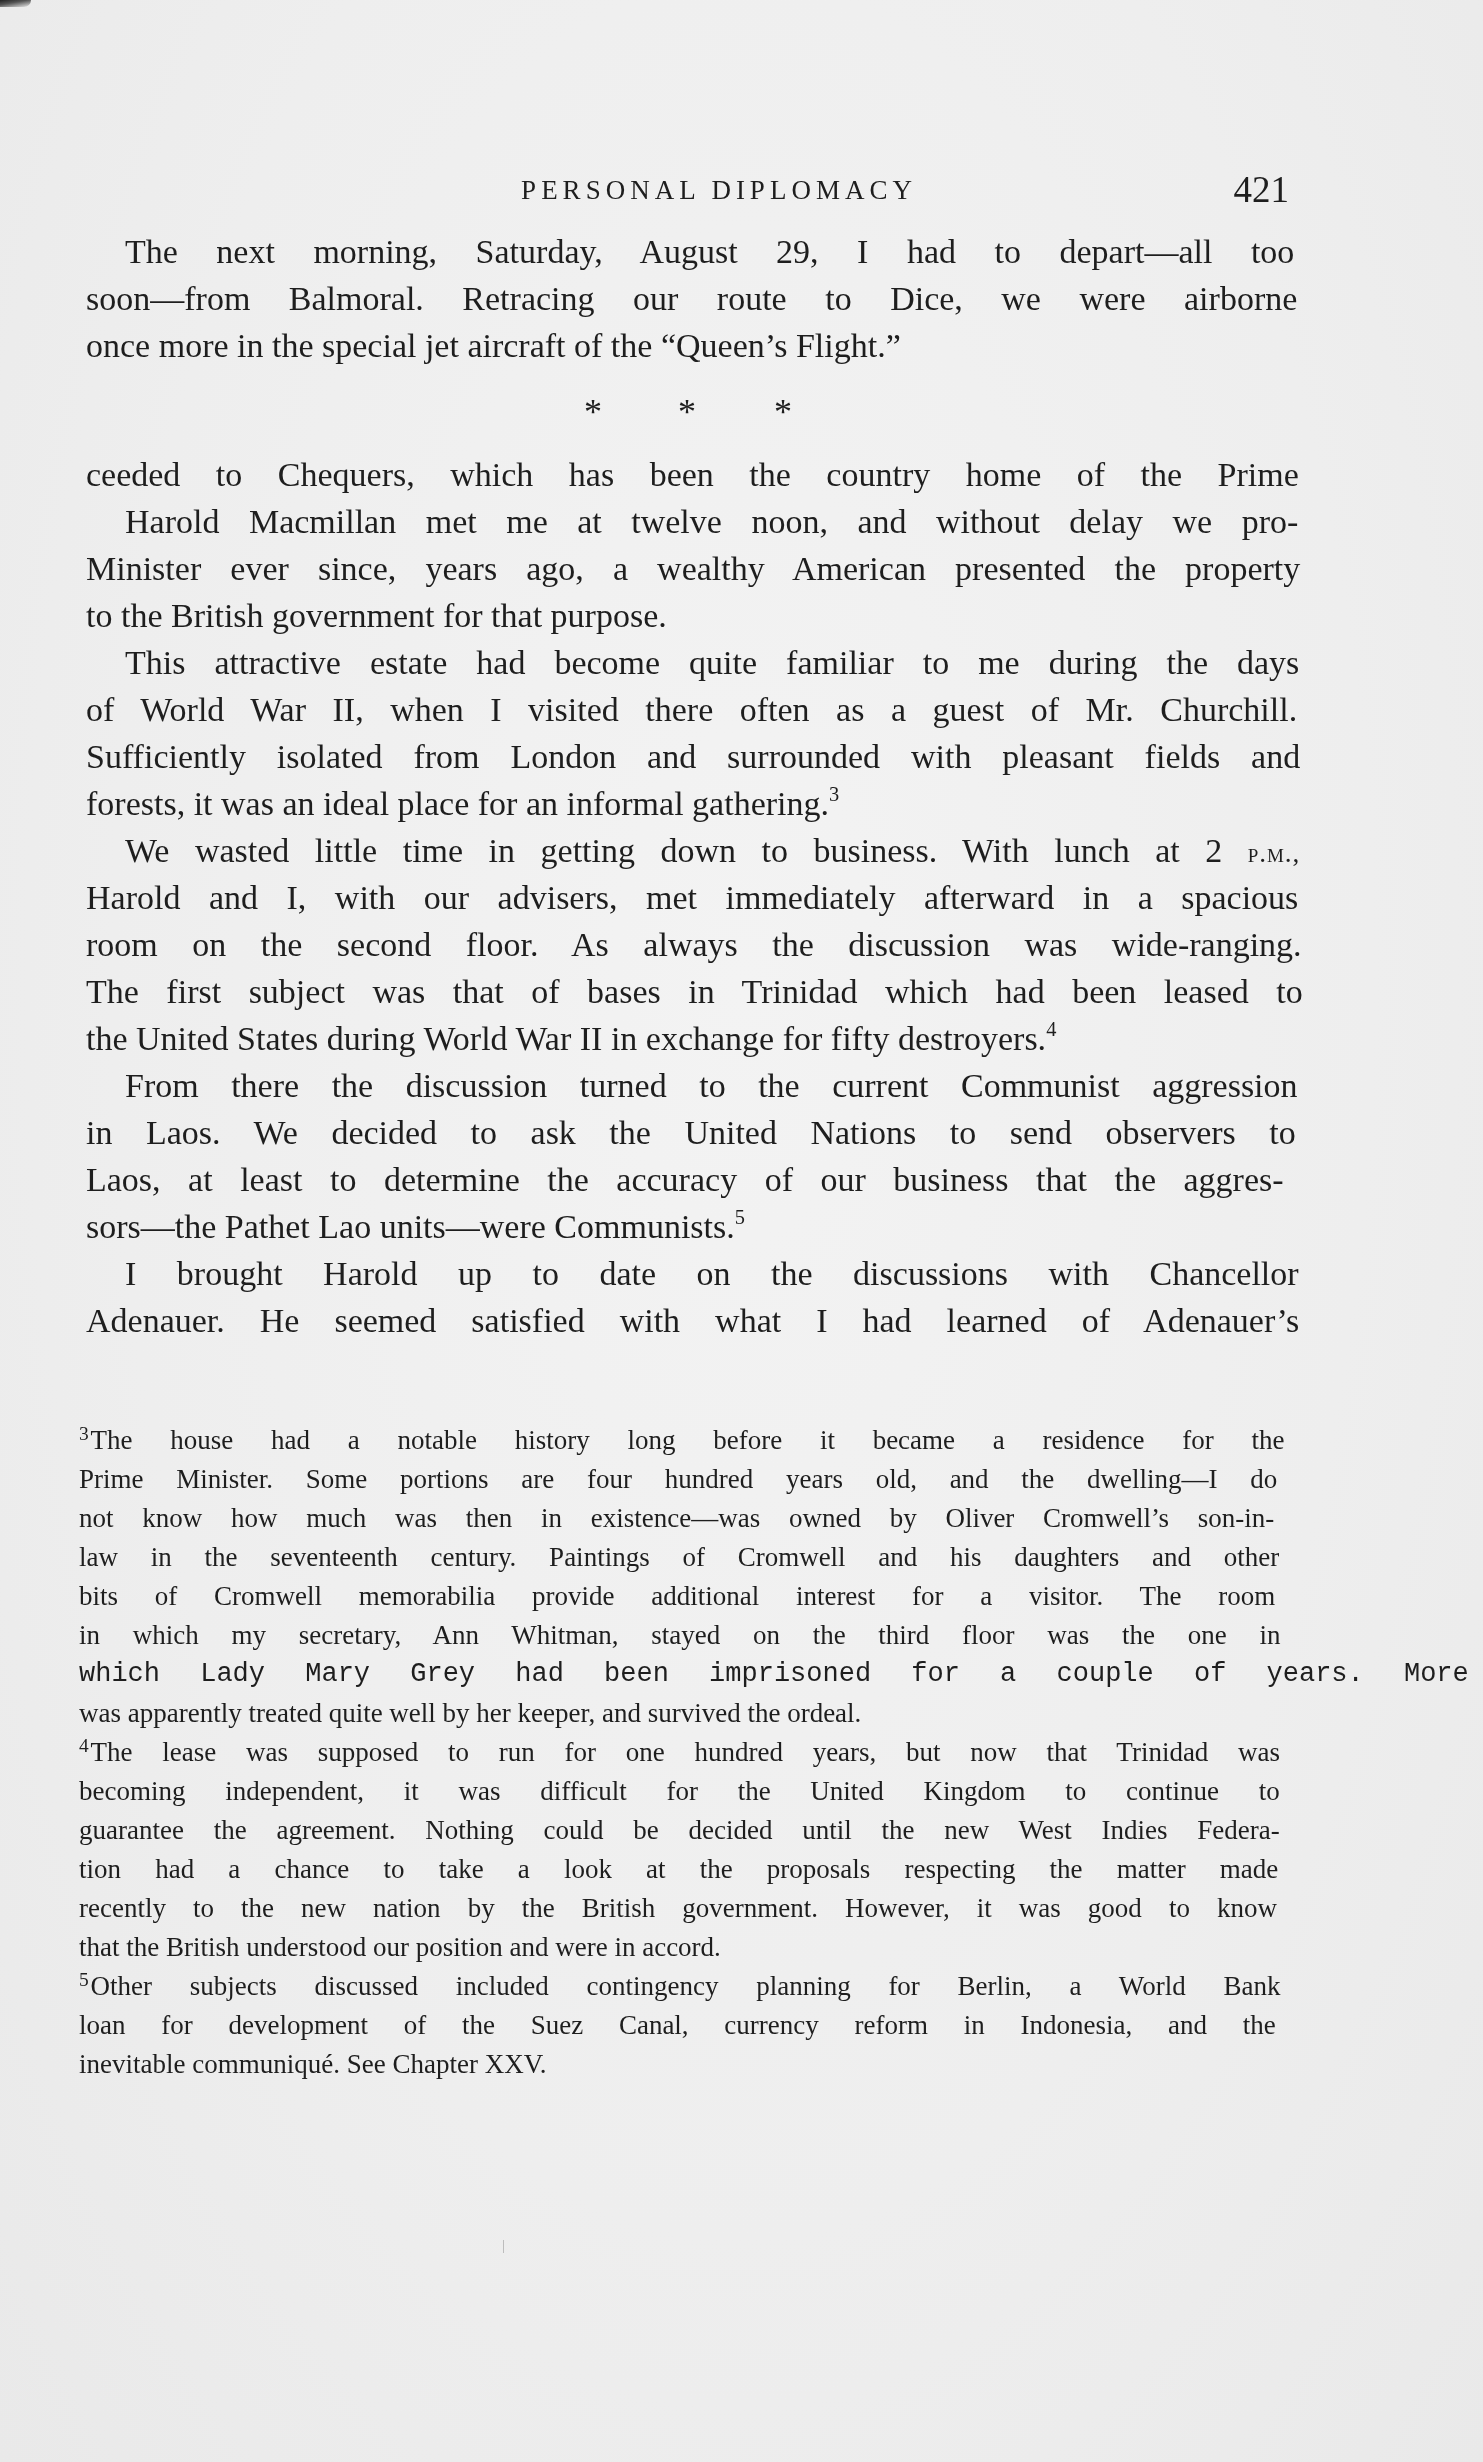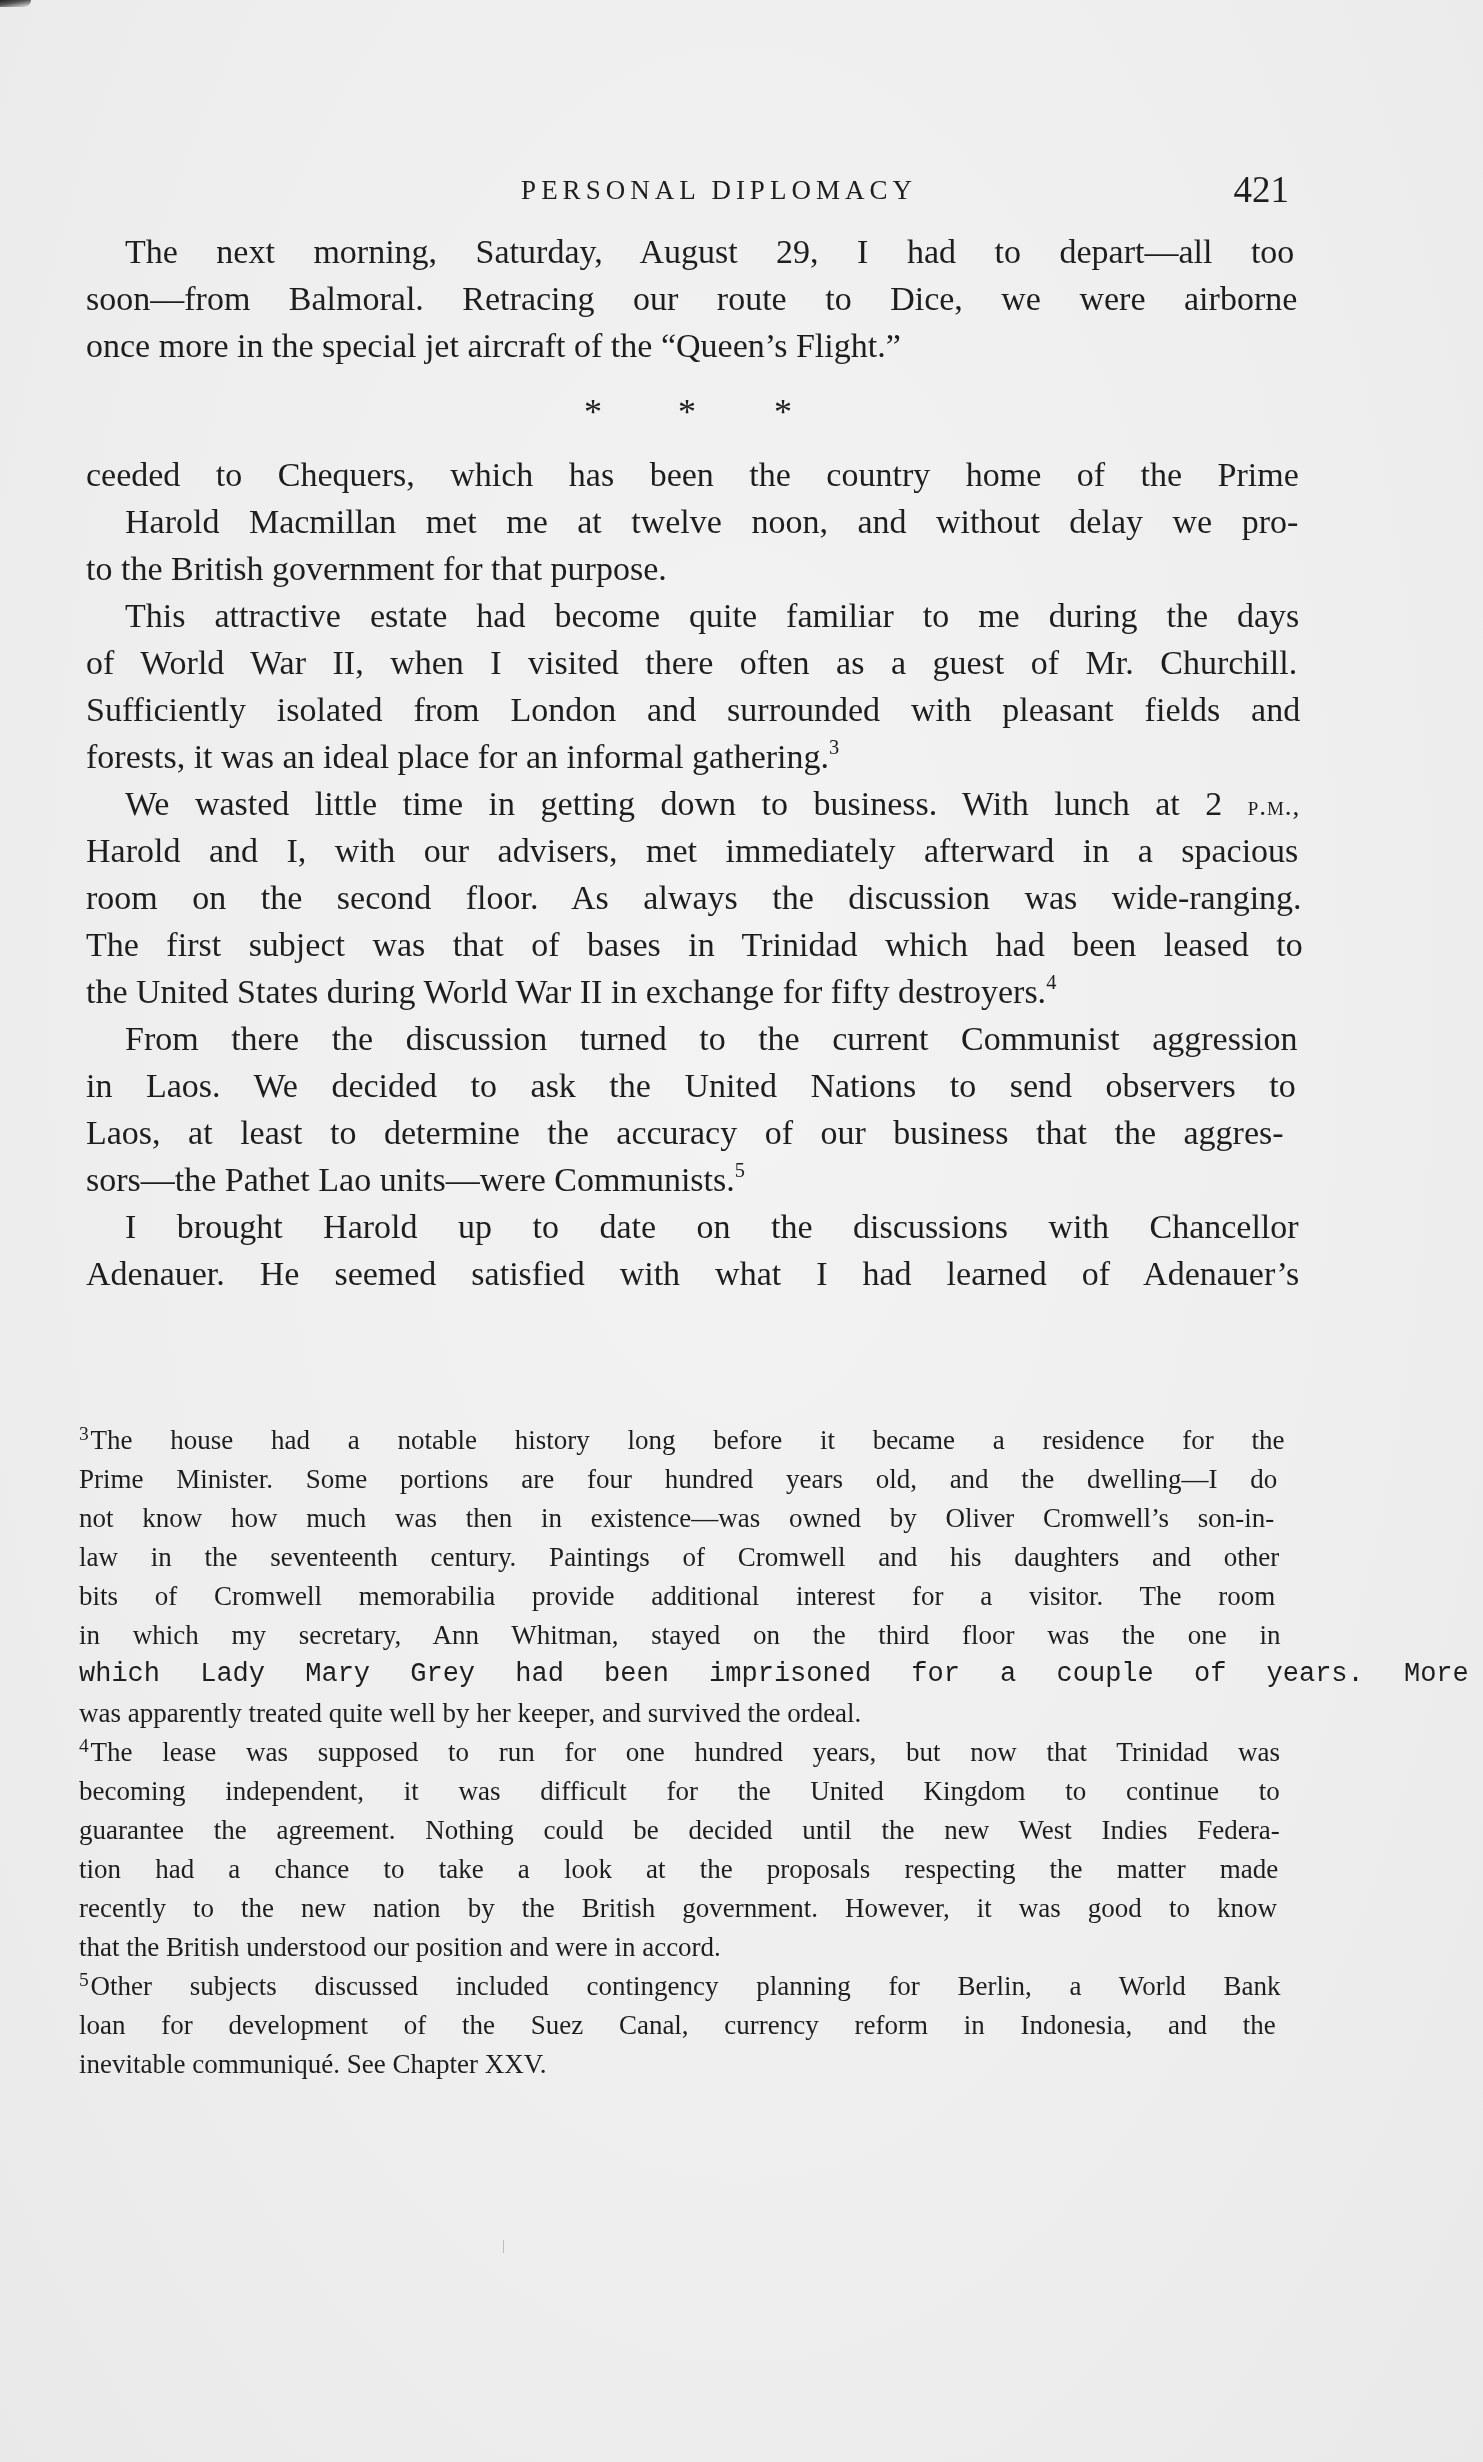--- a/index.html
+++ b/index.html
@@ -144,20 +144,21 @@
 
     <div class="asterisks">
       <span style="left:498px">*</span>
       <span style="left:592px">*</span>
       <span style="left:688px">*</span>
     </div>
 
     <div class="para-block" style="margin-top:-10.8px">
       <span class="line" style="display: block; text-align-last: left; word-spacing: 27px;">ceeded to Chequers, which has been the country home of the Prime</span>
       <span class="line indent" style="display: block; text-align-last: left; word-spacing: 21px;">Harold Macmillan met me at twelve noon, and without delay we pro-</span>
+      <span class="line" style="display: block; text-align-last: left; word-spacing: 20.6px;">Minister ever since, years ago, a wealthy American presented the property</span>
       <span class="line last">to the British government for that purpose.</span>
     </div>
 
     <div class="para-block">
       <span class="line indent" style="display: block; text-align-last: left; word-spacing: 20.5px;">This attractive estate had become quite familiar to me during the days</span>
       <span class="line" style="display: block; text-align-last: left; word-spacing: 18px;">of World War II, when I visited there often as a guest of Mr. Churchill.</span>
       <span class="line" style="display: block; text-align-last: left; word-spacing: 22.4px;">Sufficiently isolated from London and surrounded with pleasant fields and</span>
       <span class="line last"><span>forests, it was an ideal place for an informal gathering.</span><span class="sup">3</span></span>
     </div>
 

